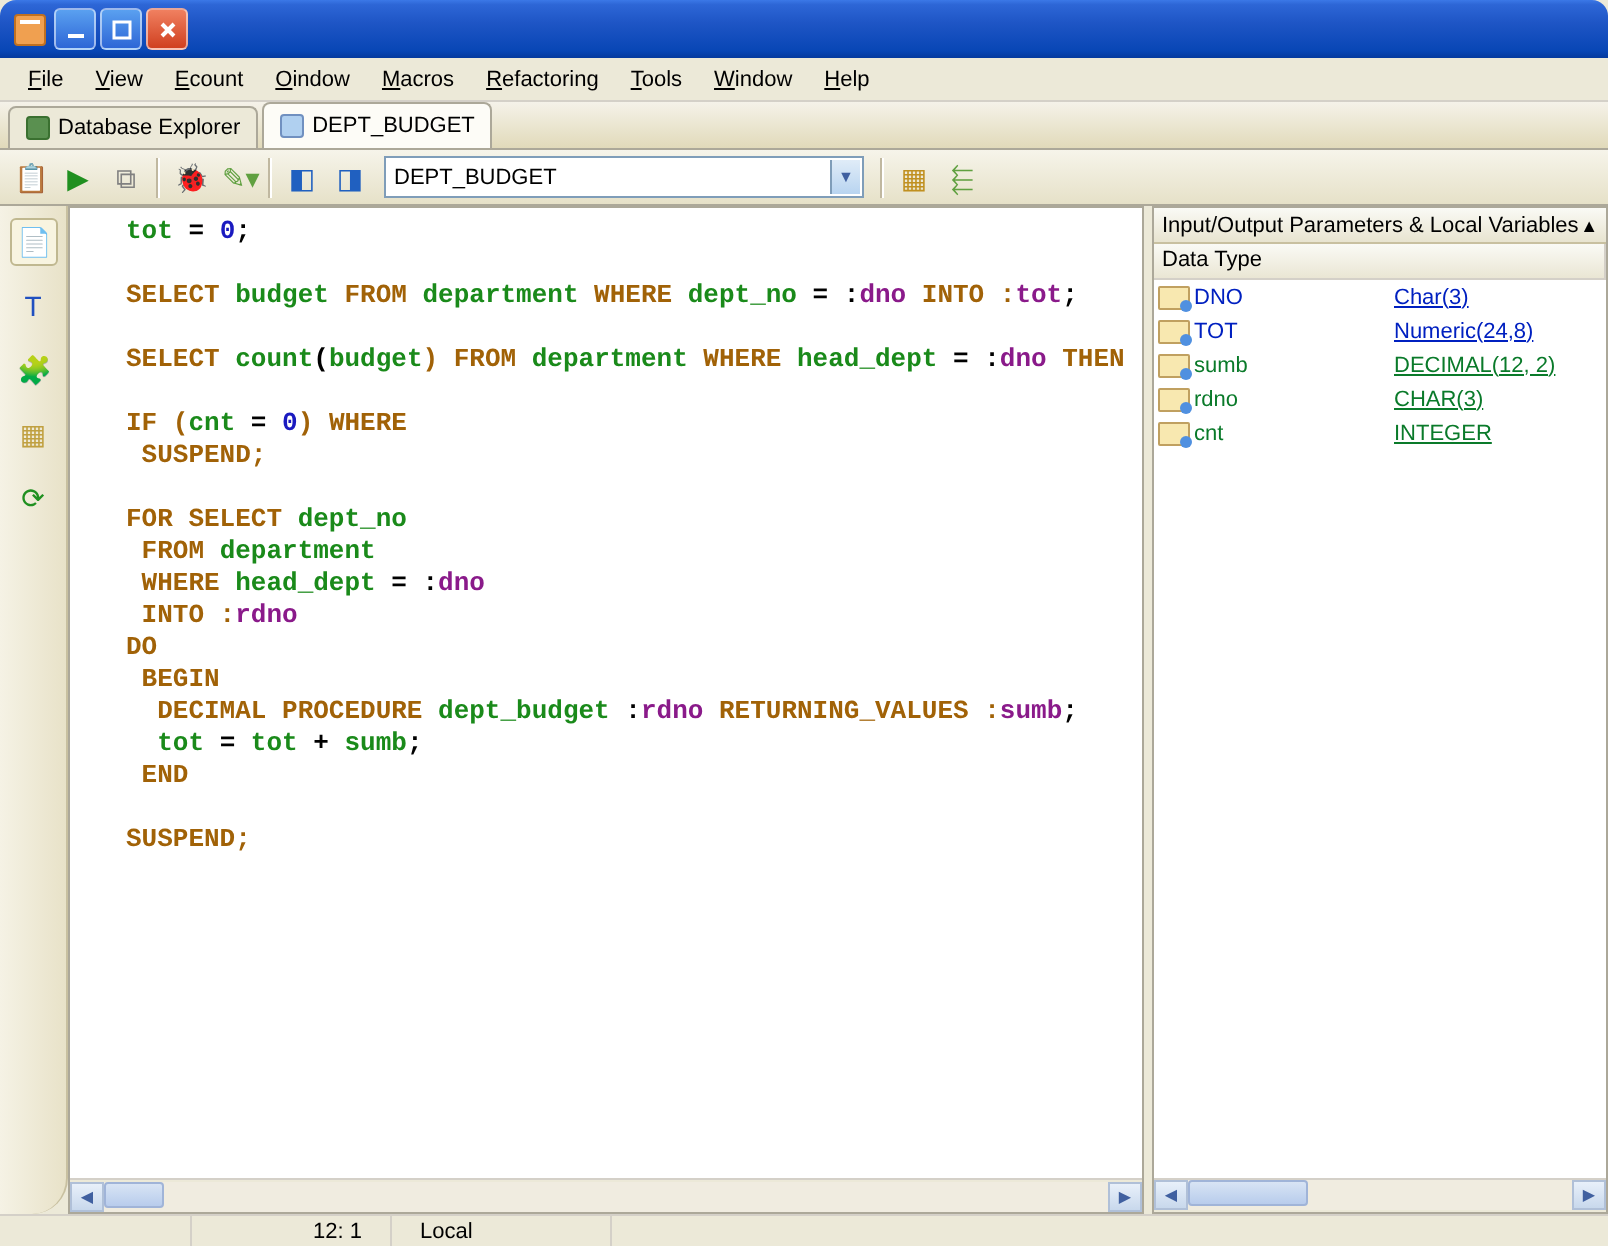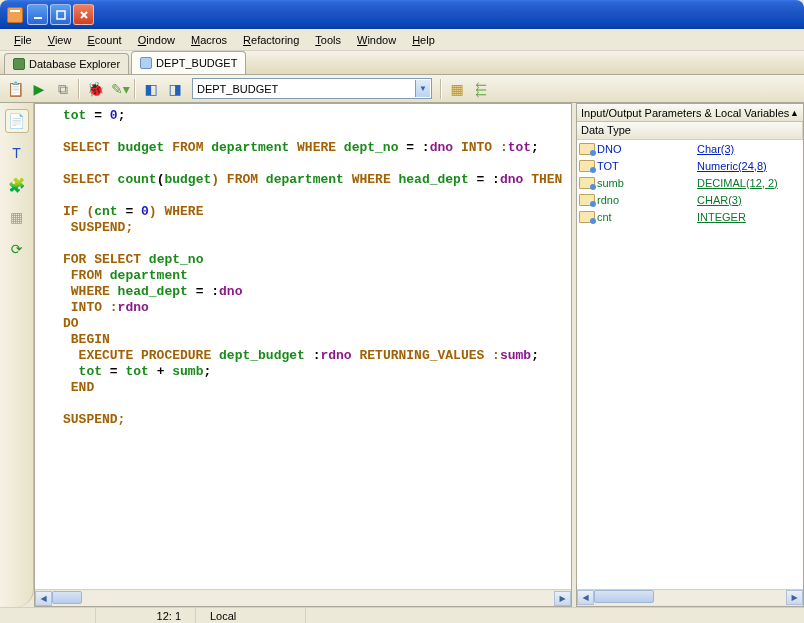--- a/index.html
+++ b/index.html
@@ -203,21 +203,21 @@
 
 <span class="kw">IF (</span><span class="ident">cnt</span><span> = </span><span class="num">0</span><span class="kw">) WHERE</span>
 <span class="kw"> SUSPEND;</span>
 
 <span class="kw">FOR SELECT </span><span class="ident">dept_no</span>
 <span class="kw"> FROM </span><span class="ident">department</span>
 <span class="kw"> WHERE </span><span class="ident">head_dept</span><span> = :</span><span class="param">dno</span>
 <span class="kw"> INTO :</span><span class="param">rdno</span>
 <span class="kw">DO</span>
 <span class="kw"> BEGIN</span>
-<span class="kw">  EXECUTE PROCEDURE </span><span class="ident">dept_budget</span><span> :</span><span class="param">rdno</span><span class="kw"> RETURNING_VALUES :</span><span class="param">sumb</span><span>;</span>
+<span class="kw">  DECIMAL PROCEDURE </span><span class="ident">dept_budget</span><span> :</span><span class="param">rdno</span><span class="kw"> RETURNING_VALUES :</span><span class="param">sumb</span><span>;</span>
 <span>  </span><span class="ident">tot</span><span> = </span><span class="ident">tot</span><span> + </span><span class="ident">sumb</span><span>;</span>
 <span class="kw"> END</span>
 
 <span class="kw">SUSPEND;</span></div>
     <div class="hscroll">
       <div class="hs-btn">◀</div>
       <div class="hs-track">
           <div class="hs-thumb"></div>
         </div>
       <div class="hs-btn">▶</div>

